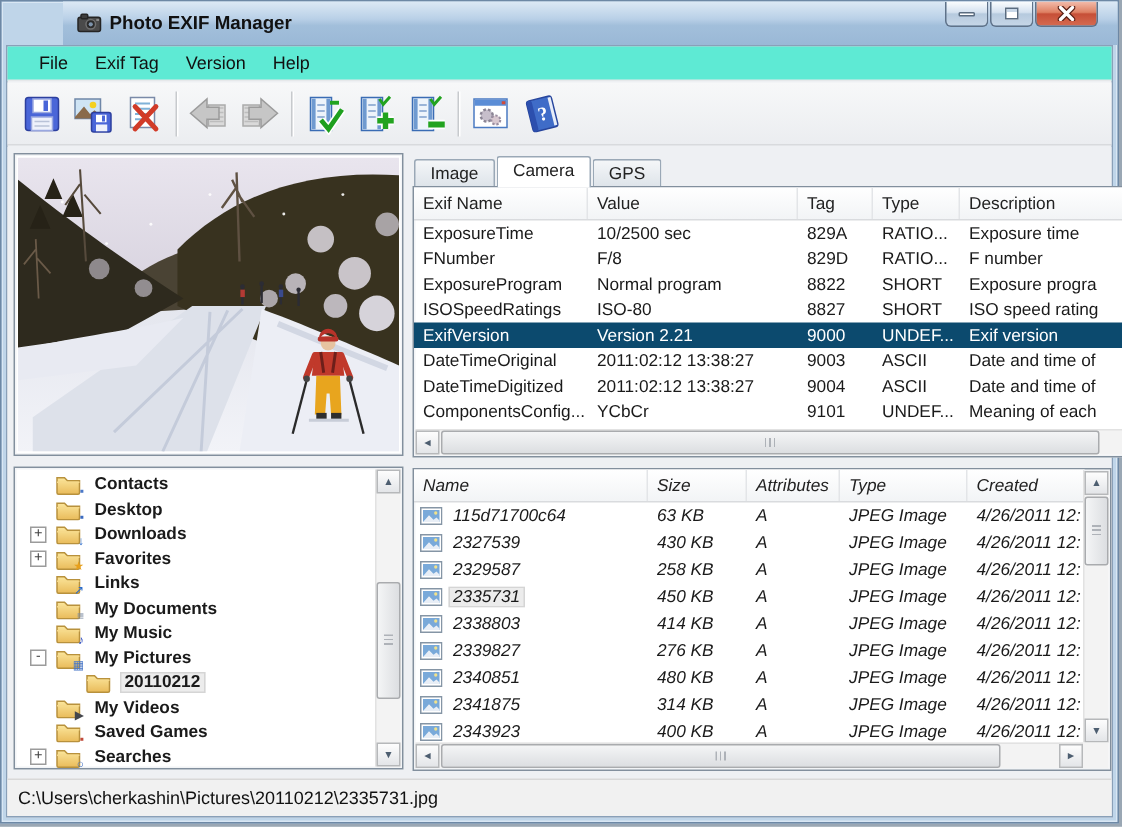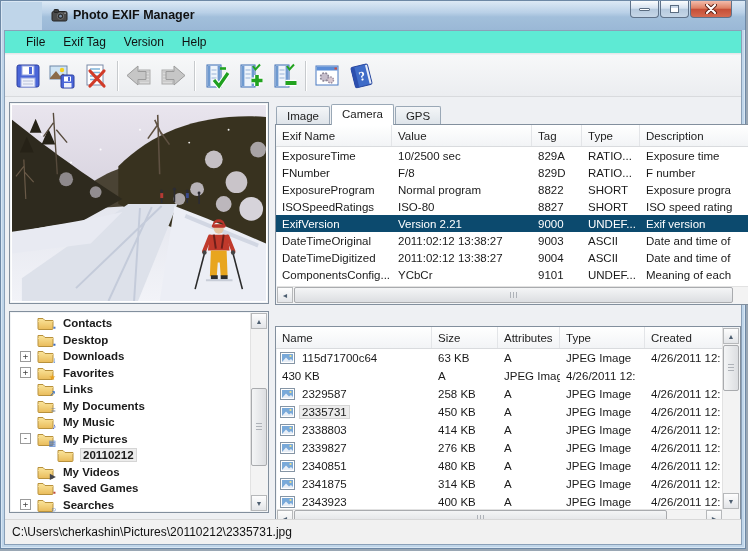--- a/index.html
+++ b/index.html
@@ -75,21 +75,21 @@
   .trow{height:16.5px;display:flex;align-items:center;white-space:nowrap;font-size:11.5px;}
   .texp{width:11px;height:11px;border:1px solid #9b9b9b;background:#fff;margin-right:6px;flex:none;
     display:flex;align-items:center;justify-content:center;font-size:9px;line-height:9px;color:#444;font-family:"DejaVu Sans Mono",monospace;}
   .ticon{width:18px;height:14px;position:relative;flex:none;margin-right:5px;}
   .ticon svg{position:absolute;left:0;top:0;}
   .ovl{position:absolute;right:-1px;bottom:-2px;font-size:8px;font-style:normal;line-height:8px;}
   .tlabel{padding:1px 3px;font-weight:bold;}
   .tlabel.selected{background:#ececec;border:1px solid #d5d5d5;padding:0 2px;}
 
   
-  .files{position:absolute;left:270px;top:228px;width:466px;height:202px;}
+  .files{position:absolute;left:270px;top:214px;width:466px;height:202px;font-style:italic;}
   .fic{width:15px;height:12px;margin:0 4px 0 0;flex:none;}
   .fname{display:flex;align-items:center;padding-left:4px !important;}
   .fname .txt{padding:1px 3px;}
   .fname .txt.selected{background:#ececec;border:1px solid #d5d5d5;padding:0 2px;}
 
   
   .statusbar{position:absolute;left:0;right:0;bottom:0;height:25px;background:#f1f1f1;border-top:1px solid #d8d8d8;display:flex;align-items:center;padding-left:7px;font-size:12px;color:#111;}
 </style>
 </head>
 <body>
@@ -630,20 +630,29 @@
                   <circle cx="10.5" cy="4" r="1.1" fill="#f2e28a"></circle>
                 </svg>
                 <span class="txt">115d71700c64</span>
               </span>
               <span>63 KB</span>
               <span>A</span>
               <span>JPEG Image</span>
               <span>4/26/2011 12:</span>
             </div>
             <div class="grid-row">
+              <span class="fname">
+                <svg class="fic" viewBox="0 0 15 12">
+                  <rect x="0.5" y="0.5" width="14" height="11" fill="#fff" stroke="#8595a5"></rect>
+                  <rect x="2" y="2" width="11" height="8" fill="#79a9d9"></rect>
+                  <path d="M2,10 L6,5.5 L9,8.5 L11,7 L13,9 L13,10 Z" fill="#e8eef6"></path>
+                  <circle cx="10.5" cy="4" r="1.1" fill="#f2e28a"></circle>
+                </svg>
+                <span class="txt">2327539</span>
+              </span>
               <span>430 KB</span>
               <span>A</span>
               <span>JPEG Image</span>
               <span>4/26/2011 12:</span>
             </div>
             <div class="grid-row">
               <span class="fname">
                 <svg class="fic" viewBox="0 0 15 12">
                   <rect x="0.5" y="0.5" width="14" height="11" fill="#fff" stroke="#8595a5"></rect>
                   <rect x="2" y="2" width="11" height="8" fill="#79a9d9"></rect>

